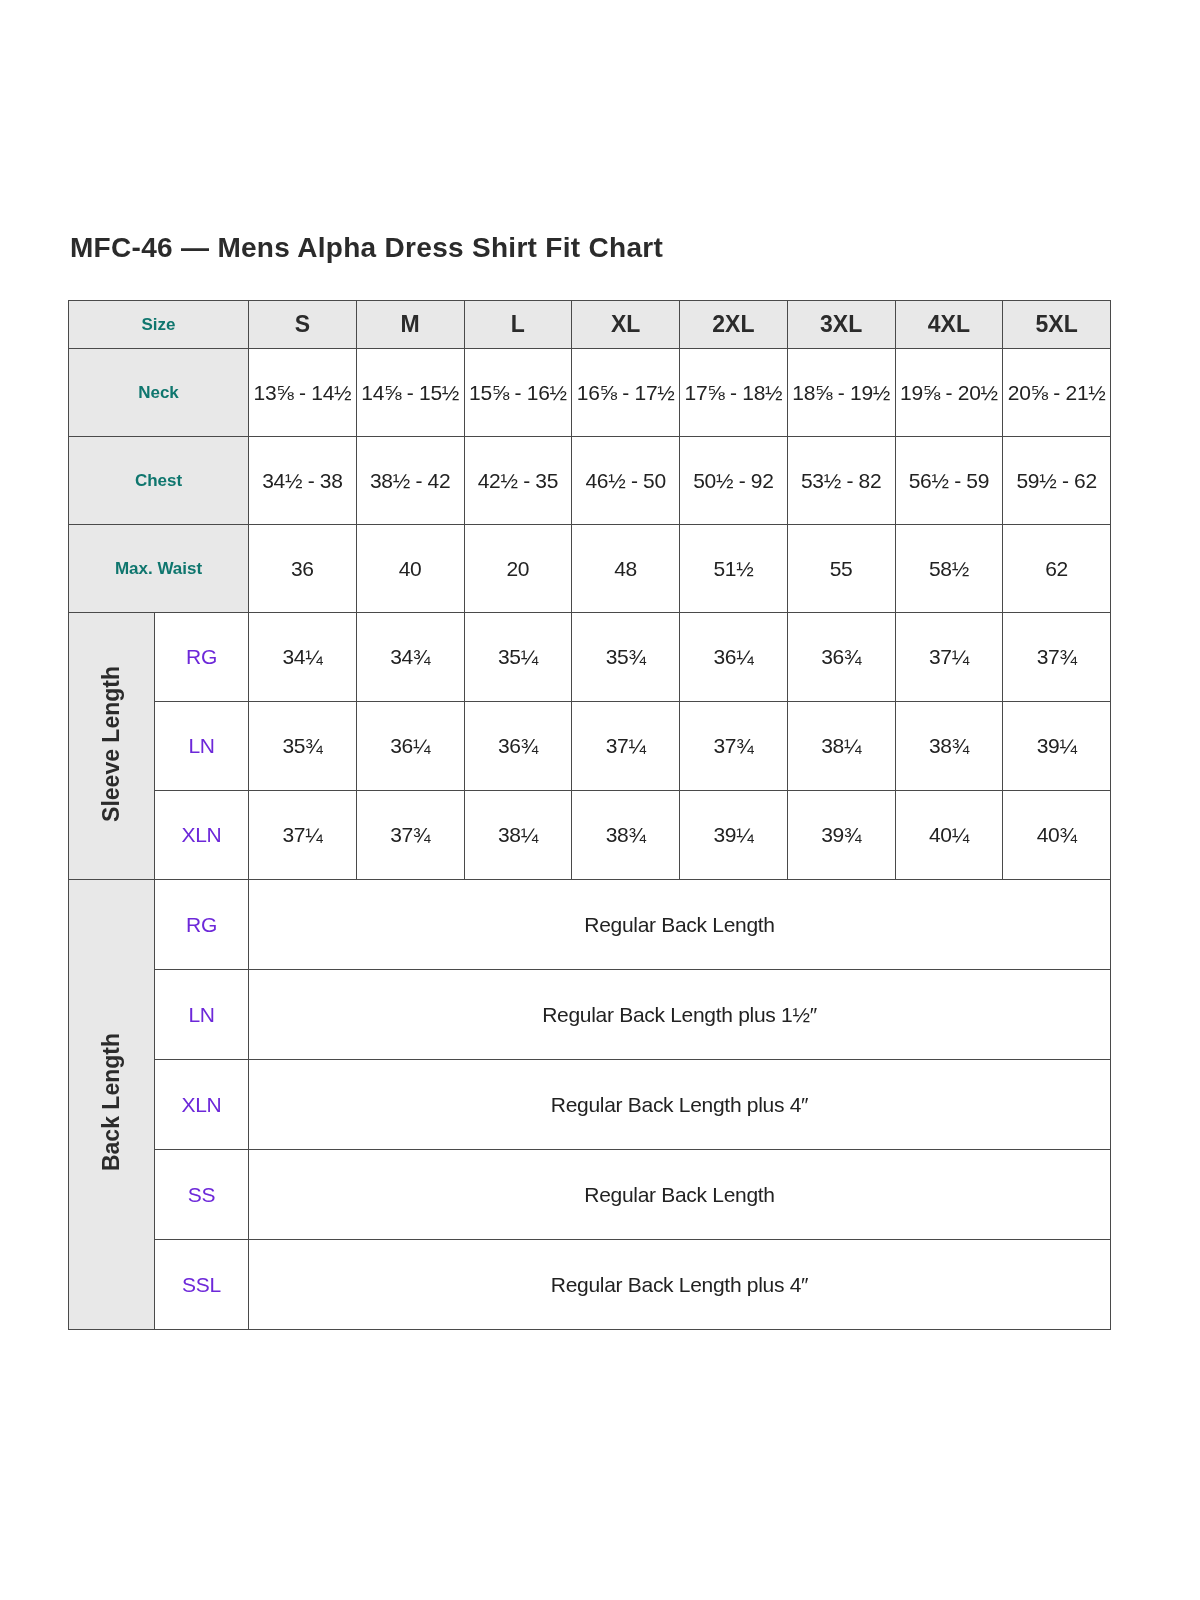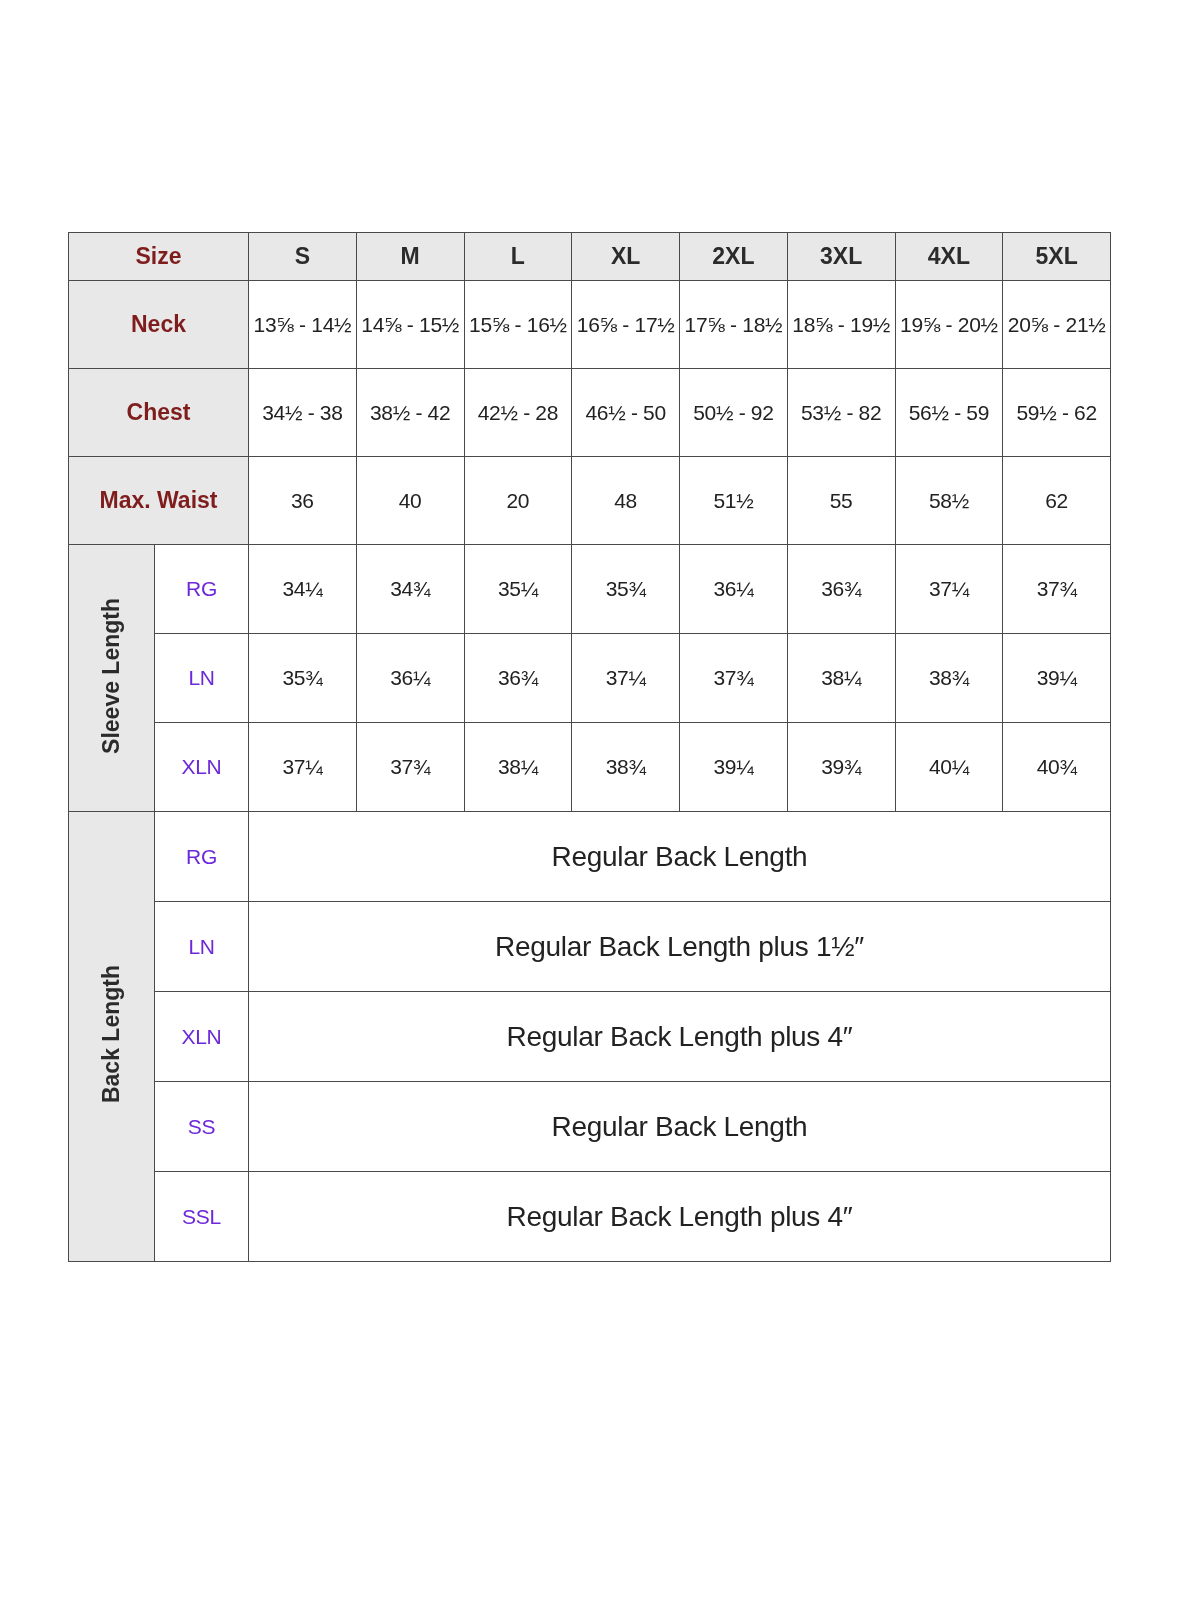--- a/index.html
+++ b/index.html
@@ -44,22 +44,22 @@
   col.c-size { width: 107.75px; }
 
   tr.r-header { height: 48px; }
   tr.r-std { height: 88px; }
   tr.r-sleeve { height: 89px; }
   tr.r-back { height: 90px; }
 
   .lbl {
     background: #e8e8e8;
     font-weight: bold;
-    font-size: 23px;
-    color: #7f1d1d;
+    font-size: 17px;
+    color: #0f766e;
   }
   th.size-col {
     background: #e8e8e8;
     font-weight: bold;
     font-size: 23px;
     color: #2b2b2b;
   }
   td.val {
     font-size: 21px;
     font-weight: normal;
@@ -81,31 +81,32 @@
   td.vlabel .vtext {
     display: inline-block;
     writing-mode: vertical-rl;
     transform: rotate(180deg);
     font-weight: bold;
     font-size: 23px;
     color: #2b2b2b;
     white-space: nowrap;
   }
   td.span-val {
-    font-size: 28px;
+    font-size: 21px;
     font-weight: normal;
     color: #222222;
     letter-spacing: -0.3px;
   }
 </style>
 </head>
 <body>
 
 <div class="page">
 
+  <h1 class="chart-title">MFC-46 — Mens Alpha Dress Shirt Fit Chart</h1>
 
   <table class="fit-chart">
     <colgroup>
       <col class="c-vlabel">
       <col class="c-sublabel">
       <col class="c-size">
         <col class="c-size">
         <col class="c-size">
         <col class="c-size">
       <col class="c-size">
@@ -136,21 +137,21 @@
       <td class="val">17⅝ - 18½</td>
       <td class="val">18⅝ - 19½</td>
       <td class="val">19⅝ - 20½</td>
       <td class="val">20⅝ - 21½</td>
     </tr>
 
     <tr class="r-std">
       <td class="lbl" colspan="2">Chest</td>
       <td class="val">34½ - 38</td>
       <td class="val">38½ - 42</td>
-      <td class="val">42½ - 28</td>
+      <td class="val">42½ - 35</td>
       <td class="val">46½ - 50</td>
       <td class="val">50½ - 92</td>
       <td class="val">53½ - 82</td>
       <td class="val">56½ - 59</td>
       <td class="val">59½ - 62</td>
     </tr>
 
     <tr class="r-std">
       <td class="lbl" colspan="2">Max. Waist</td>
       <td class="val">36</td>

